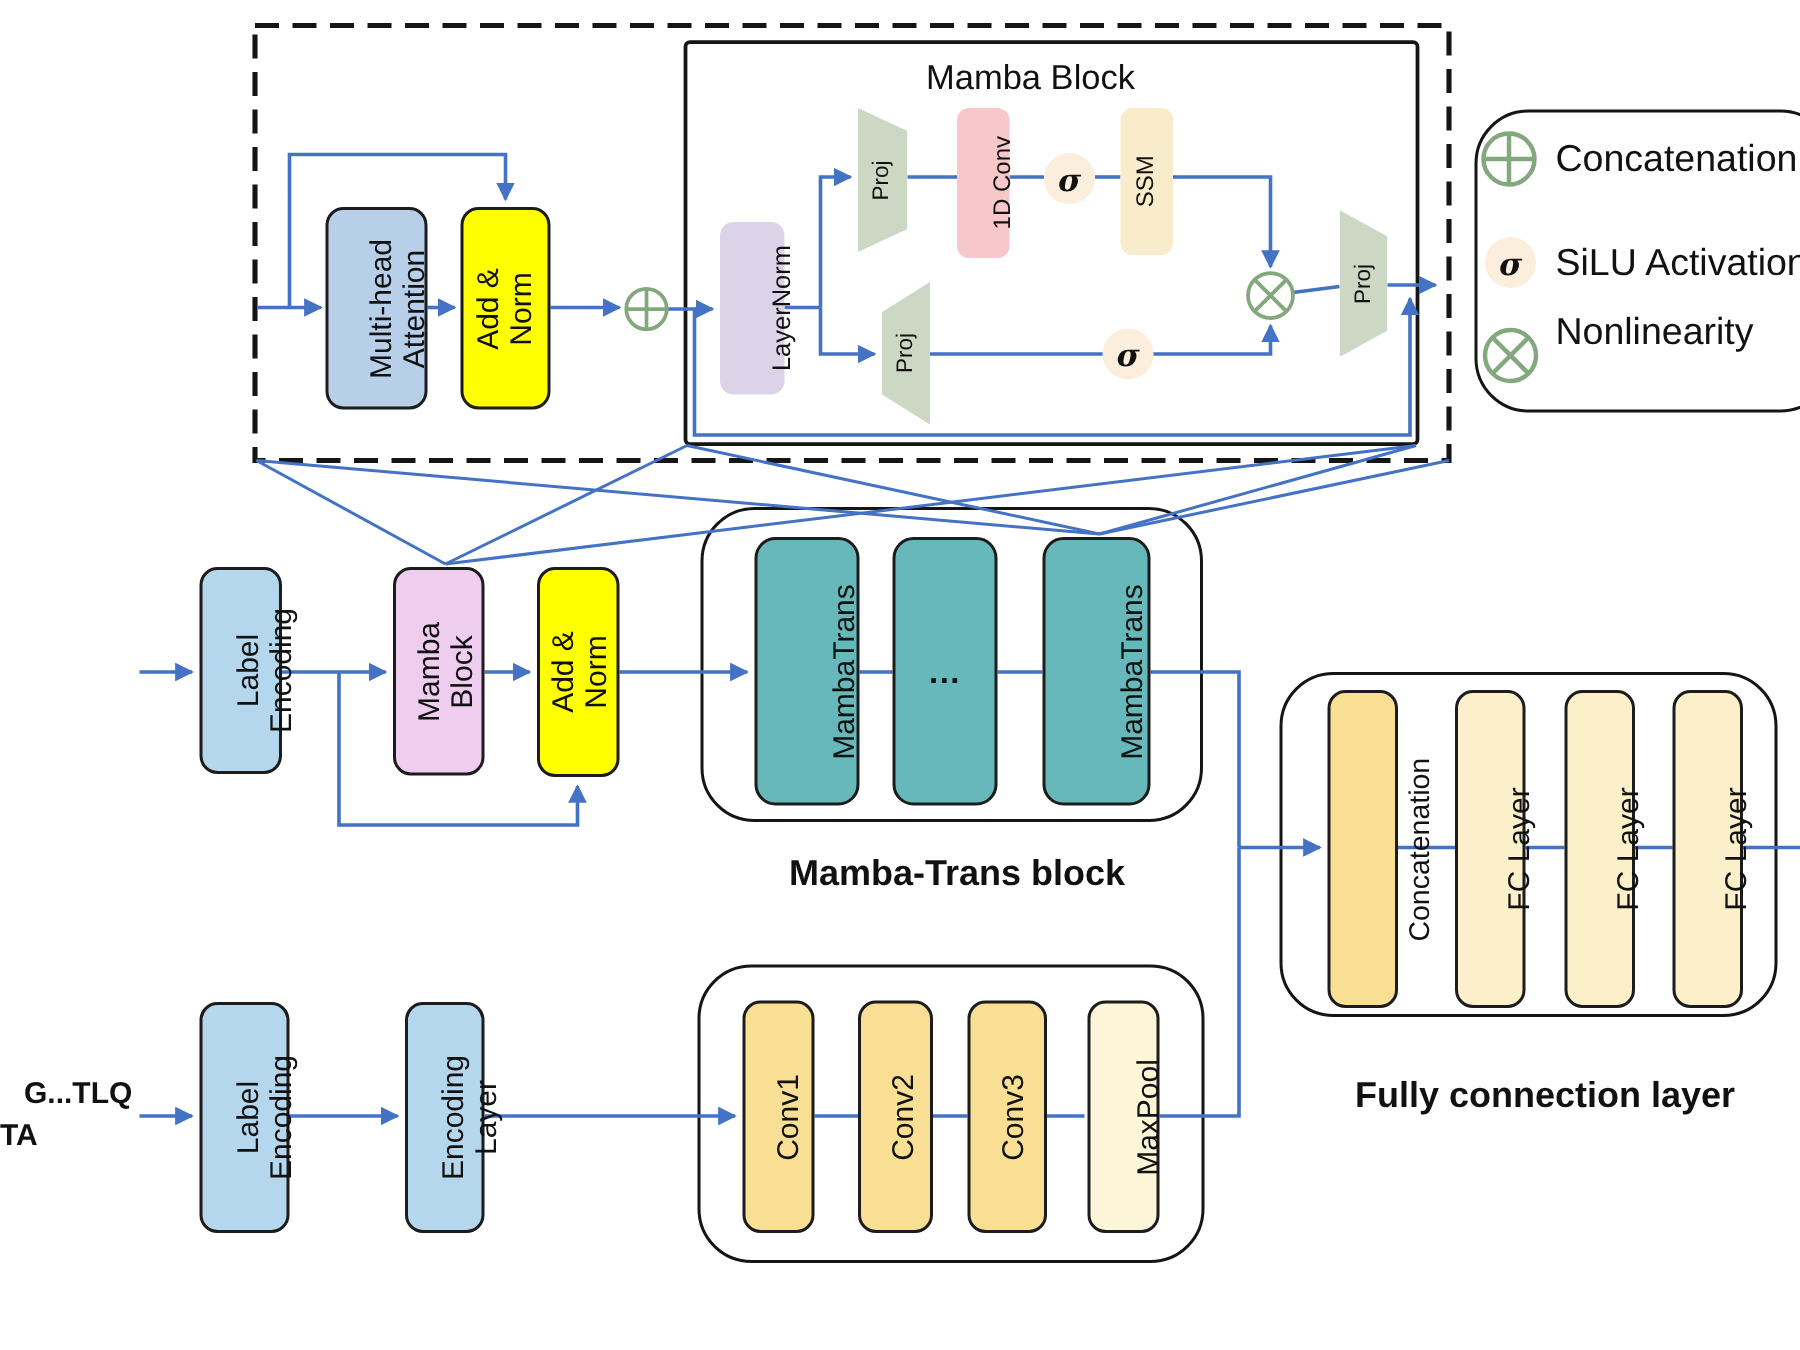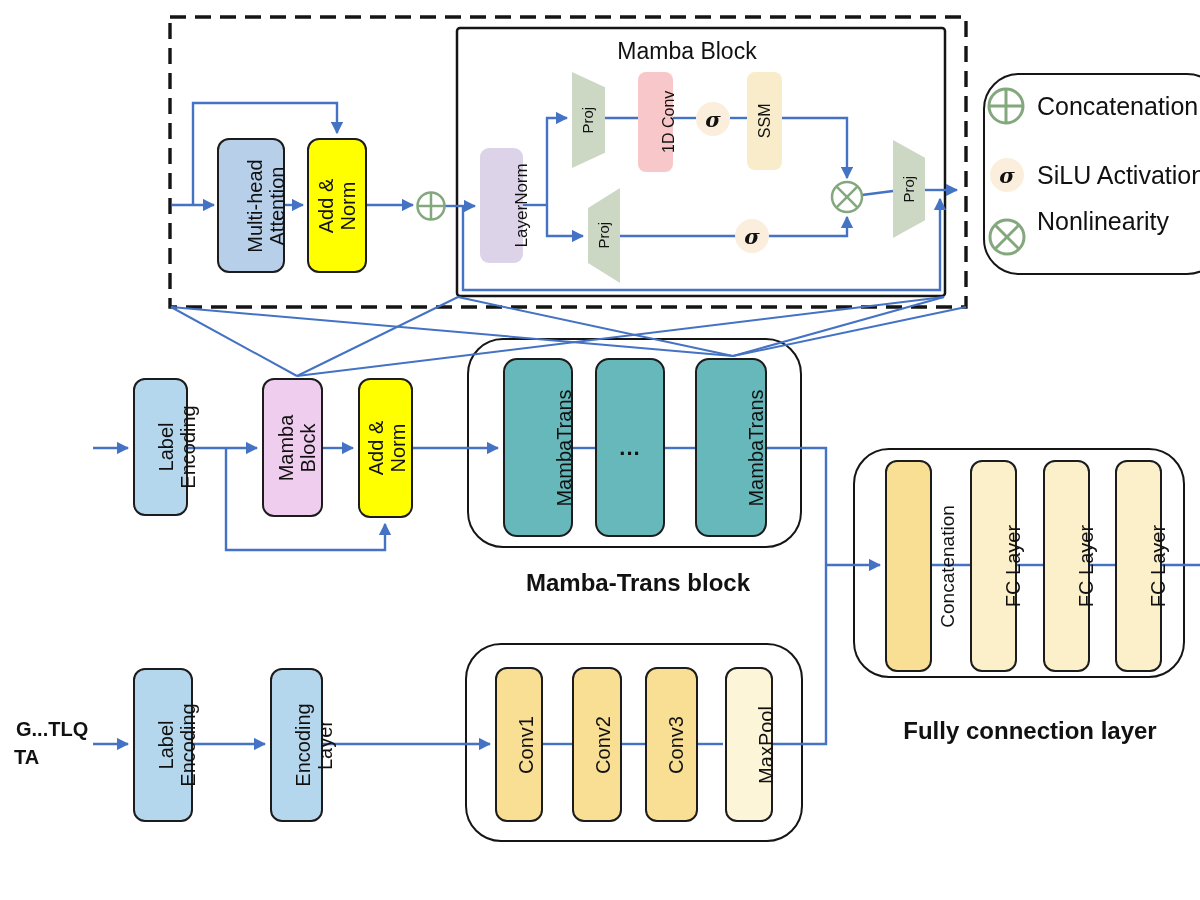--- a/index.html
+++ b/index.html
@@ -261,21 +261,21 @@
   <div class="blk f20" style="left:1115px; top:460px; width:47px; height:212px; background:#fbf0ca;">
     <div class="rot">
         <span>FC Layer</span>
       </div>
   </div>
 
   <div class="cap" style="left:880px; top:701px; width:300px;margin-top:16px;">Fully connection layer</div>
 
   <div class="inp" style="left:0px; top:715px;">
     <span style="display:block;padding-left:16px;">G...TLQ</span>
-    <span style="display:block;margin-left:14px;">TA</span>
+    <span style="display:block;">TA</span>
   </div>
 
   <div class="blk f20" style="left:133px; top:668px; width:60px; height:154px; background:#b5d7ee;">
     <div class="rot">
       <span>Label</span>
       <span>Encoding</span>
     </div>
   </div>
 
   <div class="blk f20" style="left:270px; top:668px; width:53px; height:154px; background:#b5d7ee;">

